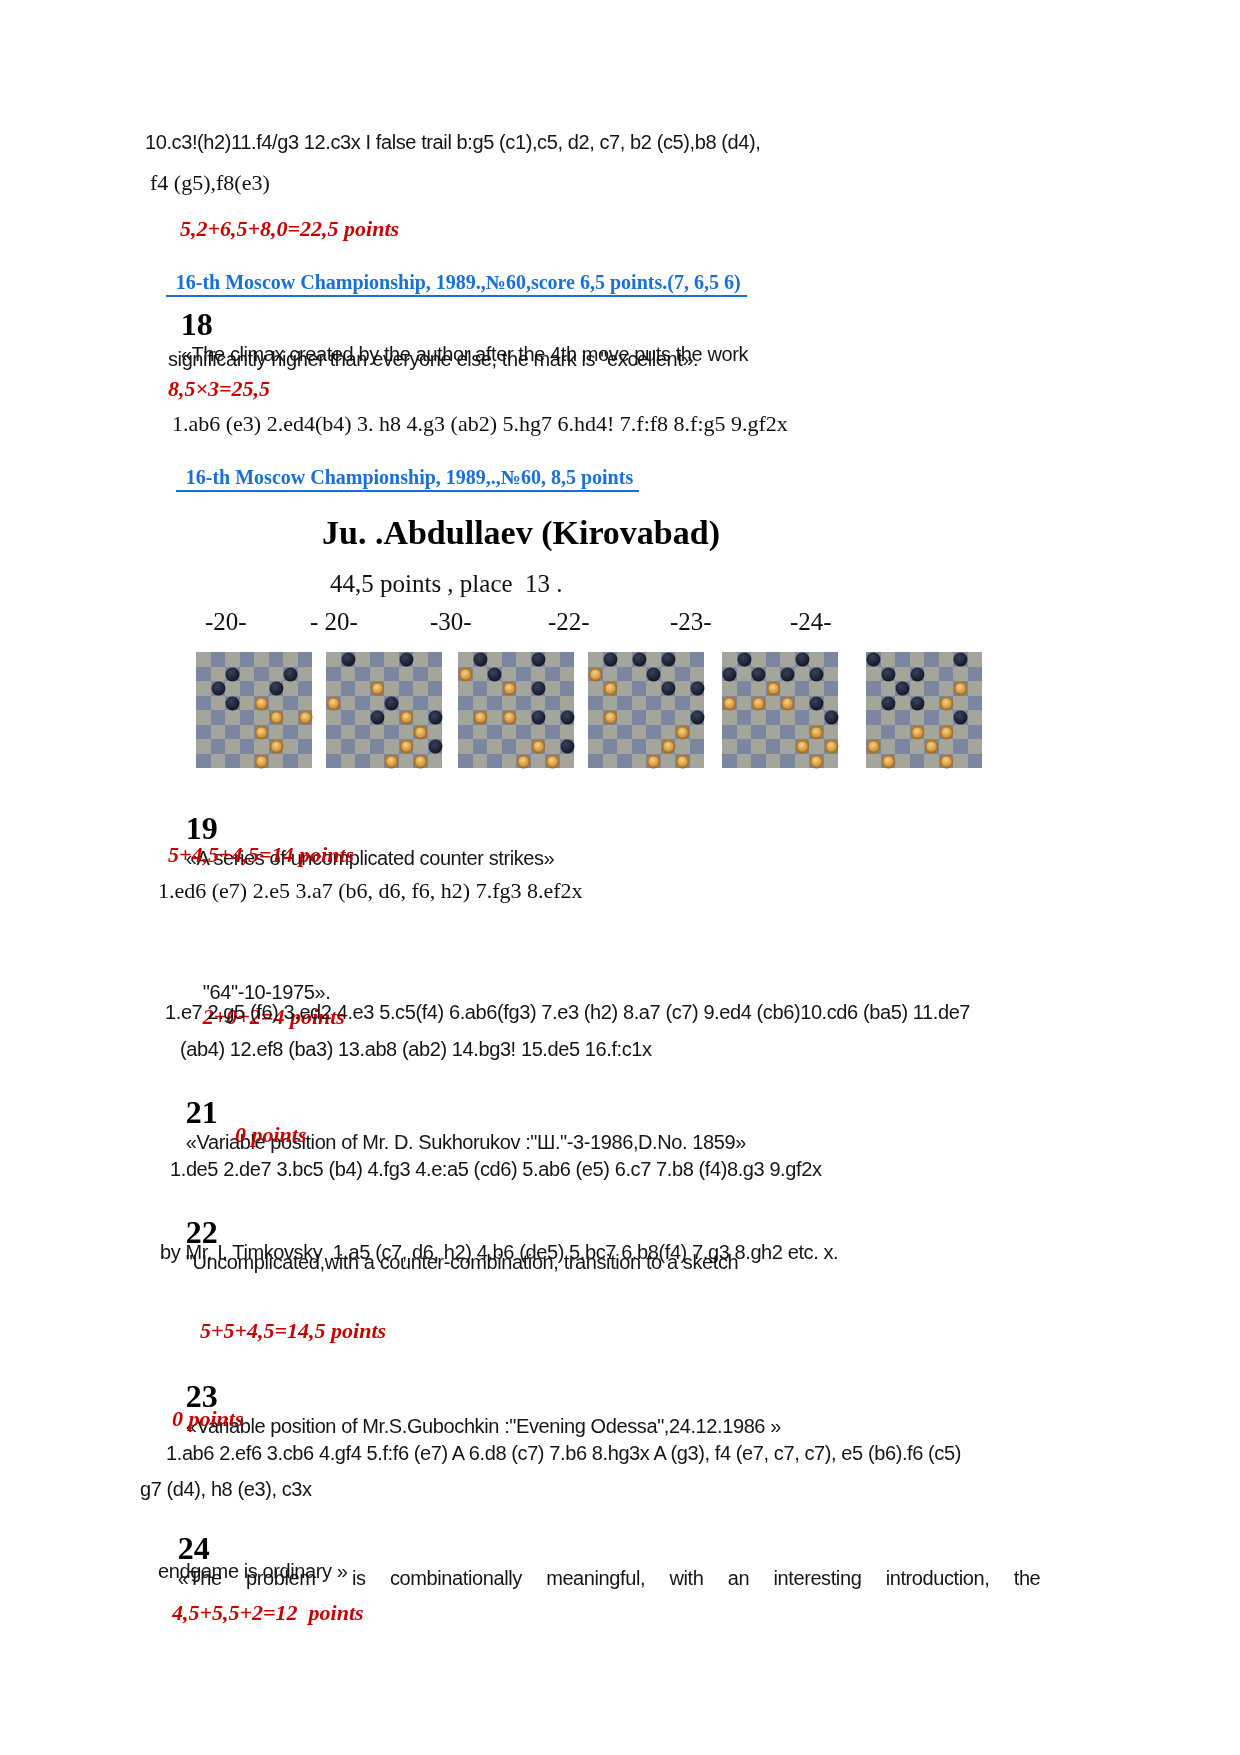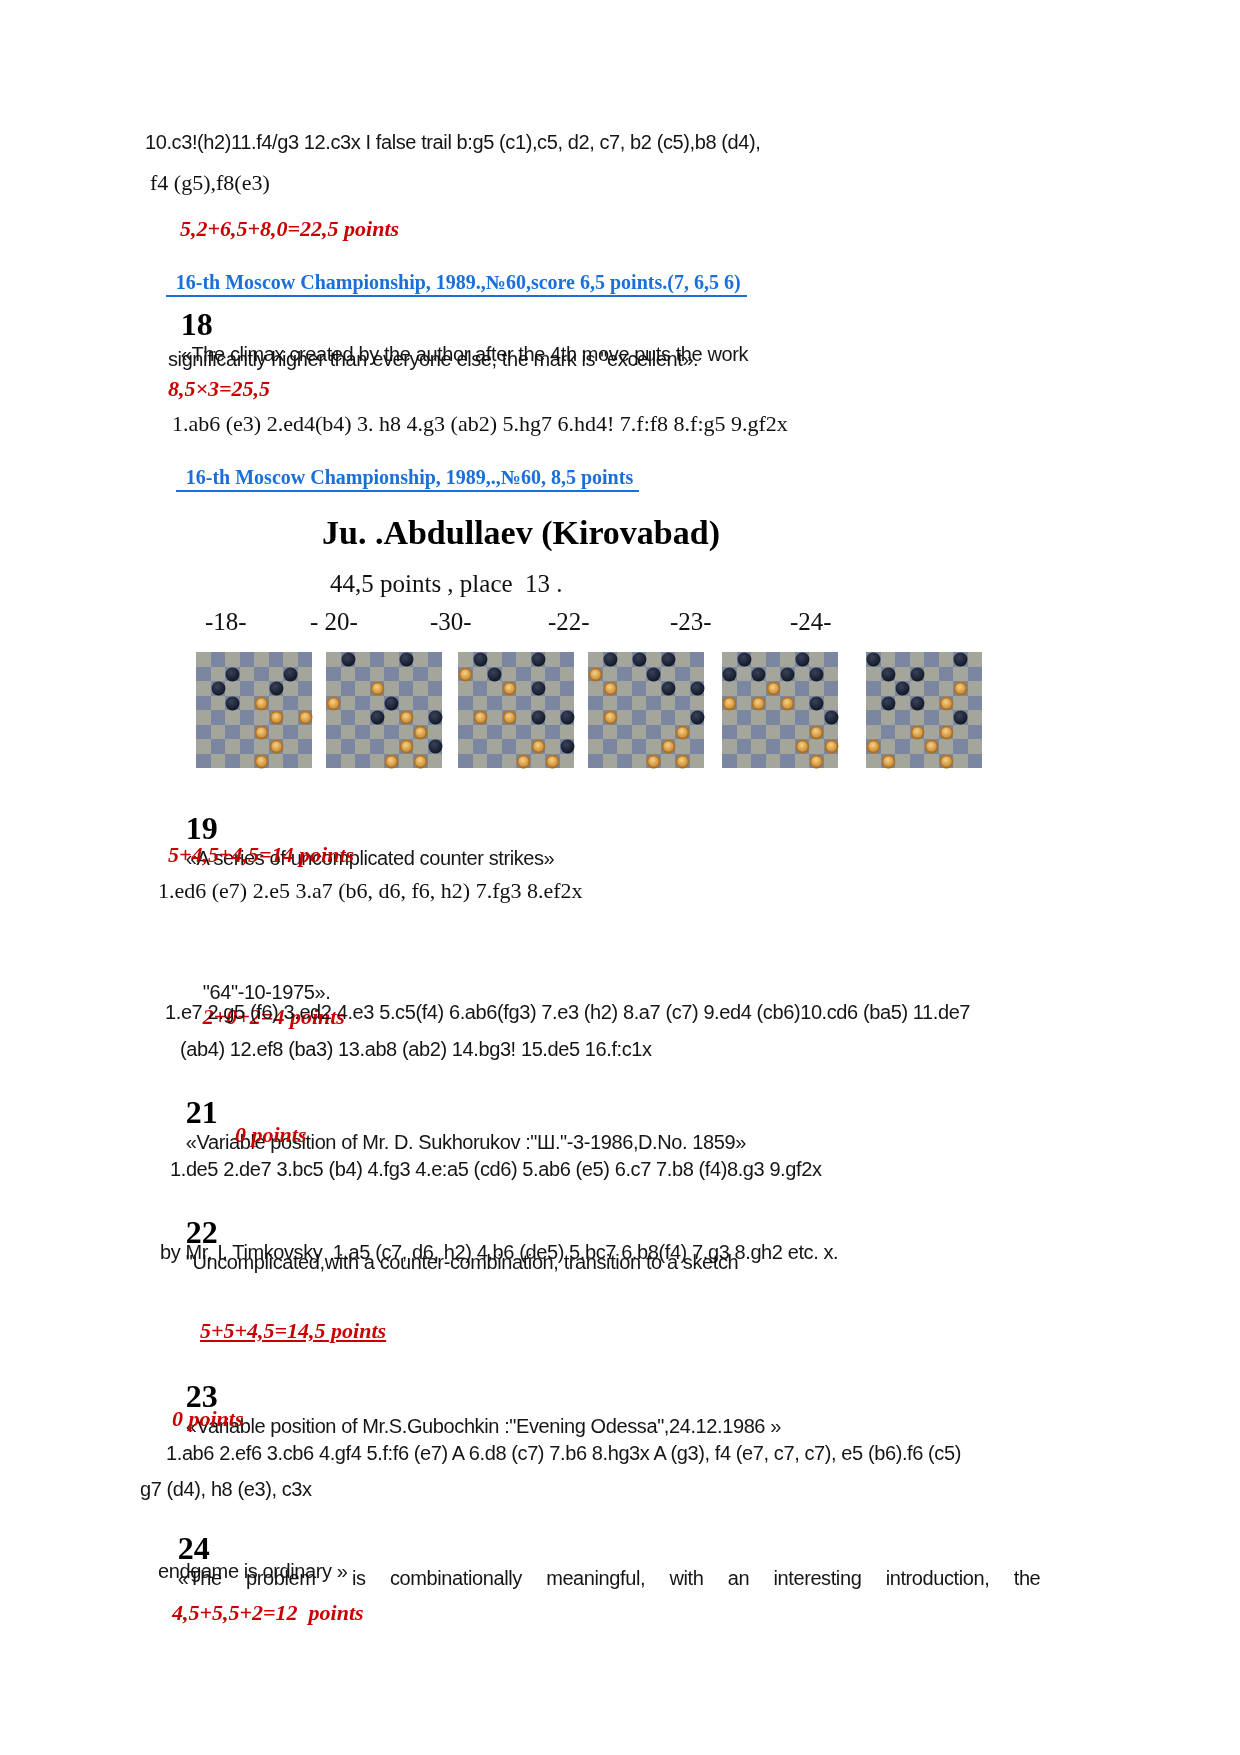--- a/index.html
+++ b/index.html
@@ -51,21 +51,21 @@
   <div class="line red" style="left:168px;top:376px;">8,5×3=25,5</div>
   <div class="line serif" style="left:172px;top:411px;">1.ab6 (e3) 2.ed4(b4) 3. h8 4.g3 (ab2) 5.hg7 6.hd4! 7.f:f8 8.f:g5 9.gf2x</div>
   <div class="line" style="left:158px;top:448px;">
     <span class="blue">16-th Moscow Championship, 1989,.,№60, 8,5 points</span>
   </div>
 
   <div class="line title" style="left:322px;top:513px;">Ju. .Abdullaev (Kirovabad)</div>
   <div class="line subtitle" style="left:330px;top:570px;">44,5 points , place  13 .</div>
 
   <div id="labels-row">
-      <div class="blabel" style="left: 205px; top: 608px;">-18-</div>
+      <div class="blabel" style="left: 205px; top: 608px;">-20-</div>
       <div class="blabel" style="left: 310px; top: 608px;">- 20-</div>
       <div class="blabel" style="left: 430px; top: 608px;">-30-</div>
       <div class="blabel" style="left: 548px; top: 608px; text-align: center;">-22-</div>
       <div class="blabel" style="left: 670px; top: 608px;">-23-</div>
       <div class="blabel" style="left: 790px; top: 608px;">-24-</div>
     </div>
   <div id="boards-row">
       <div class="board" style="left: 196px;">
         <div class="grid">
           <div class="sq lt"></div>
@@ -579,21 +579,21 @@
     <span class="qt">«Variable position of Mr. D. Sukhorukov :"Ш."-3-1986,D.No. 1859»</span>
   </div>
   <div class="line red" style="left:235px;top:1122px;">0 points</div>
   <div class="line sans" style="left:170px;top:1158px;">1.de5 2.de7 3.bc5 (b4) 4.fg3 4.e:a5 (cd6) 5.ab6 (e5) 6.c7 7.b8 (f4)8.g3 9.gf2x</div>
 
   <div class="line" style="left:168px;top:1196px;">
     <span class="num">22</span>
     <span class="qt">"Uncomplicated,with a counter-combination, transition to a sketch</span>
   </div>
   <div class="line sans" style="left:160px;top:1241px;">by Mr. I. Timkovsky  1.a5 (c7, d6, h2) 4.b6 (de5) 5.bc7 6.b8(f4) 7.g3 8.gh2 etc. x.</div>
-  <div class="line red" style="left:200px;top:1318px;text-decoration:underline;">5+5+4,5=14,5 points</div>
+  <div class="line red" style="left:200px;top:1318px;">5+5+4,5=14,5 points</div>
 
   <div class="line" style="left:168px;top:1360px;">
     <span class="num">23</span>
     <span class="qt">«Variable position of Mr.S.Gubochkin :"Evening Odessa",24.12.1986 »</span>
   </div>
   <div class="line red" style="left:172px;top:1406px;">0 points</div>
   <div class="line sans" style="left:166px;top:1442px;">1.ab6 2.ef6 3.cb6 4.gf4 5.f:f6 (e7) A 6.d8 (c7) 7.b6 8.hg3x A (g3), f4 (e7, c7, c7), e5 (b6).f6 (c5)</div>
   <div class="line sans" style="left:140px;top:1478px;">g7 (d4), h8 (e3), c3x</div>
 
   <div class="line" style="left:160px;top:1512px;">

